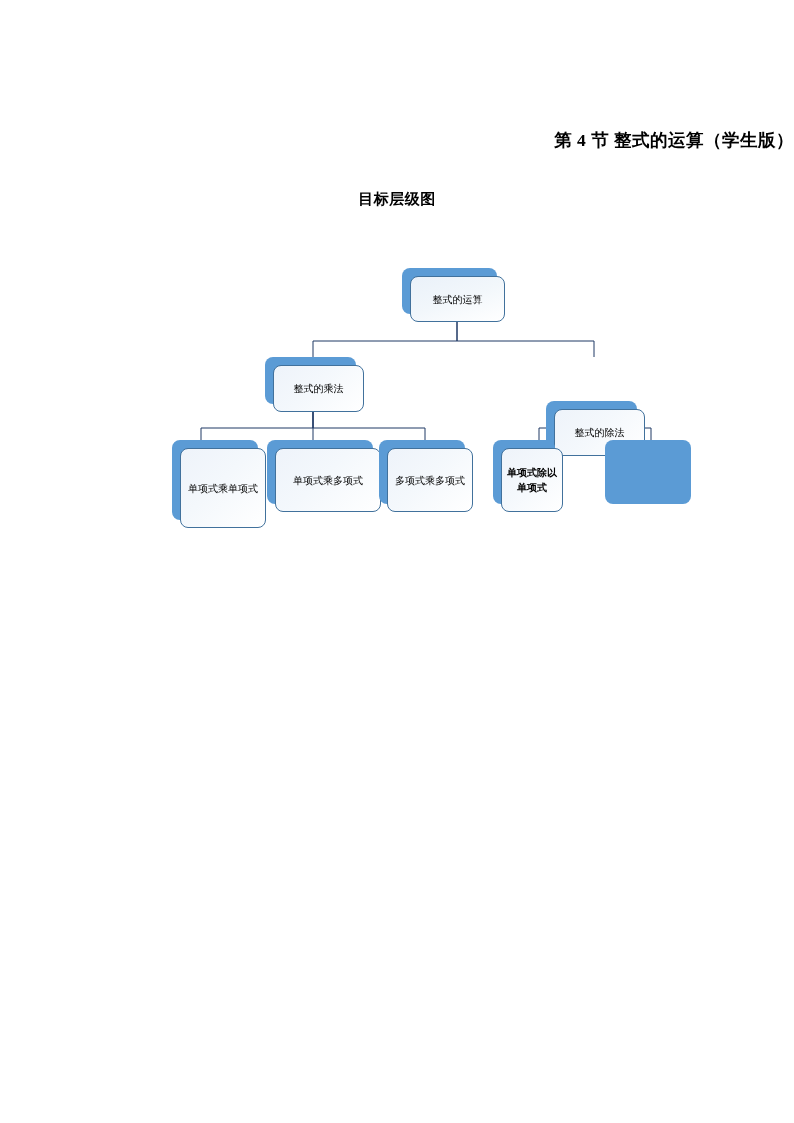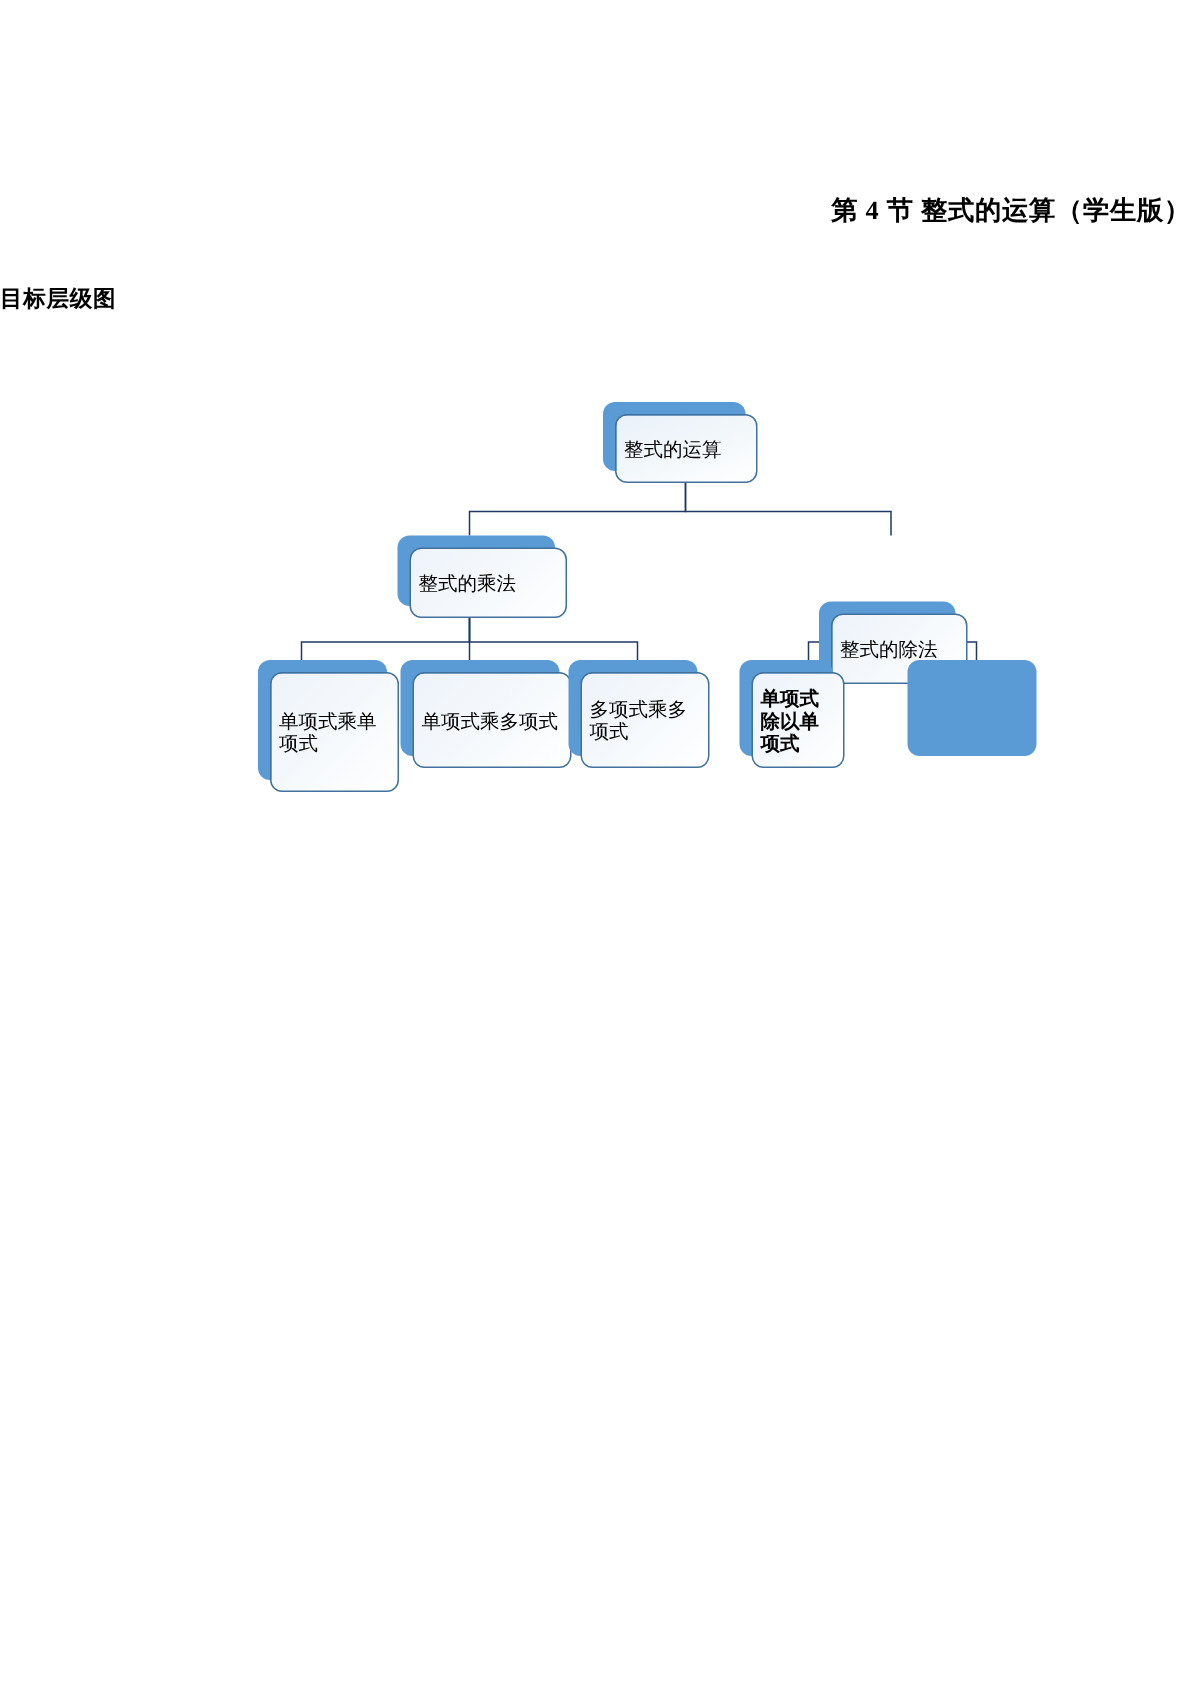--- a/index.html
+++ b/index.html
@@ -28,20 +28,21 @@
     font-weight: bold;
     color: #000000;
     letter-spacing: 0.5px;
     white-space: nowrap;
   }
   .page-subtitle {
     position: absolute;
     left: 0;
     top: 190px;
     width: 794px;
+    text-align: center;
     font-family: "Liberation Serif", "DejaVu Serif", serif;
     font-size: 15px;
     font-weight: bold;
     color: #000000;
     letter-spacing: 0.5px;
     white-space: nowrap;
   }
 
   
   #diagram {
@@ -87,23 +88,24 @@
     border-radius: 8px;
     background: linear-gradient(135deg, #eef3fa 0%, #f4f8fc 45%, #ffffff 100%);
     box-sizing: border-box;
     display: flex;
     align-items: center;
     justify-content: center;
     padding: 2px 5px;
   }
   .node .label {
     font-family: "Liberation Sans", "DejaVu Sans", sans-serif;
-    font-size: 13px;
+    font-size: 10px;
     line-height: 15px;
     color: #000000;
+    text-align: center;
     width: 100%;
     word-break: break-all;
   }
 
   
   .node.root .face {
     background: linear-gradient(160deg, #eaf1f9 0%, #f2f7fb 50%, #ffffff 100%);
   }
 </style>
 </head>
@@ -122,21 +124,21 @@
       <path d="M 594 412 L 594 428 L 539 428 L 539 440" fill="none" stroke="#1f3864" stroke-width="1"></path>
       <path d="M 594 412 L 594 428 L 651 428 L 651 440" fill="none" stroke="#1f3864" stroke-width="1"></path>
     </svg>
   <div id="node-layer">
       <div class="node root" style="left: 402px; top: 268px; width: 103px; height: 54px;">
         <div class="plate"></div>
         <div class="face">
           <div class="label">整式的运算</div>
         </div>
       </div>
-      <div class="node" style="left: 265px; top: 357px; width: 113px; height: 55px; text-decoration: underline;">
+      <div class="node" style="left: 265px; top: 357px; width: 99px; height: 55px; text-decoration: underline;">
         <div class="plate"></div>
         <div class="face">
           <div class="label">整式的乘法</div>
         </div>
       </div>
       <div class="node" style="left: 546px; top: 357px; width: 99px; height: 55px; margin-top: 44px;">
         <div class="plate"></div>
         <div class="face">
           <div class="label">整式的除法</div>
         </div>

